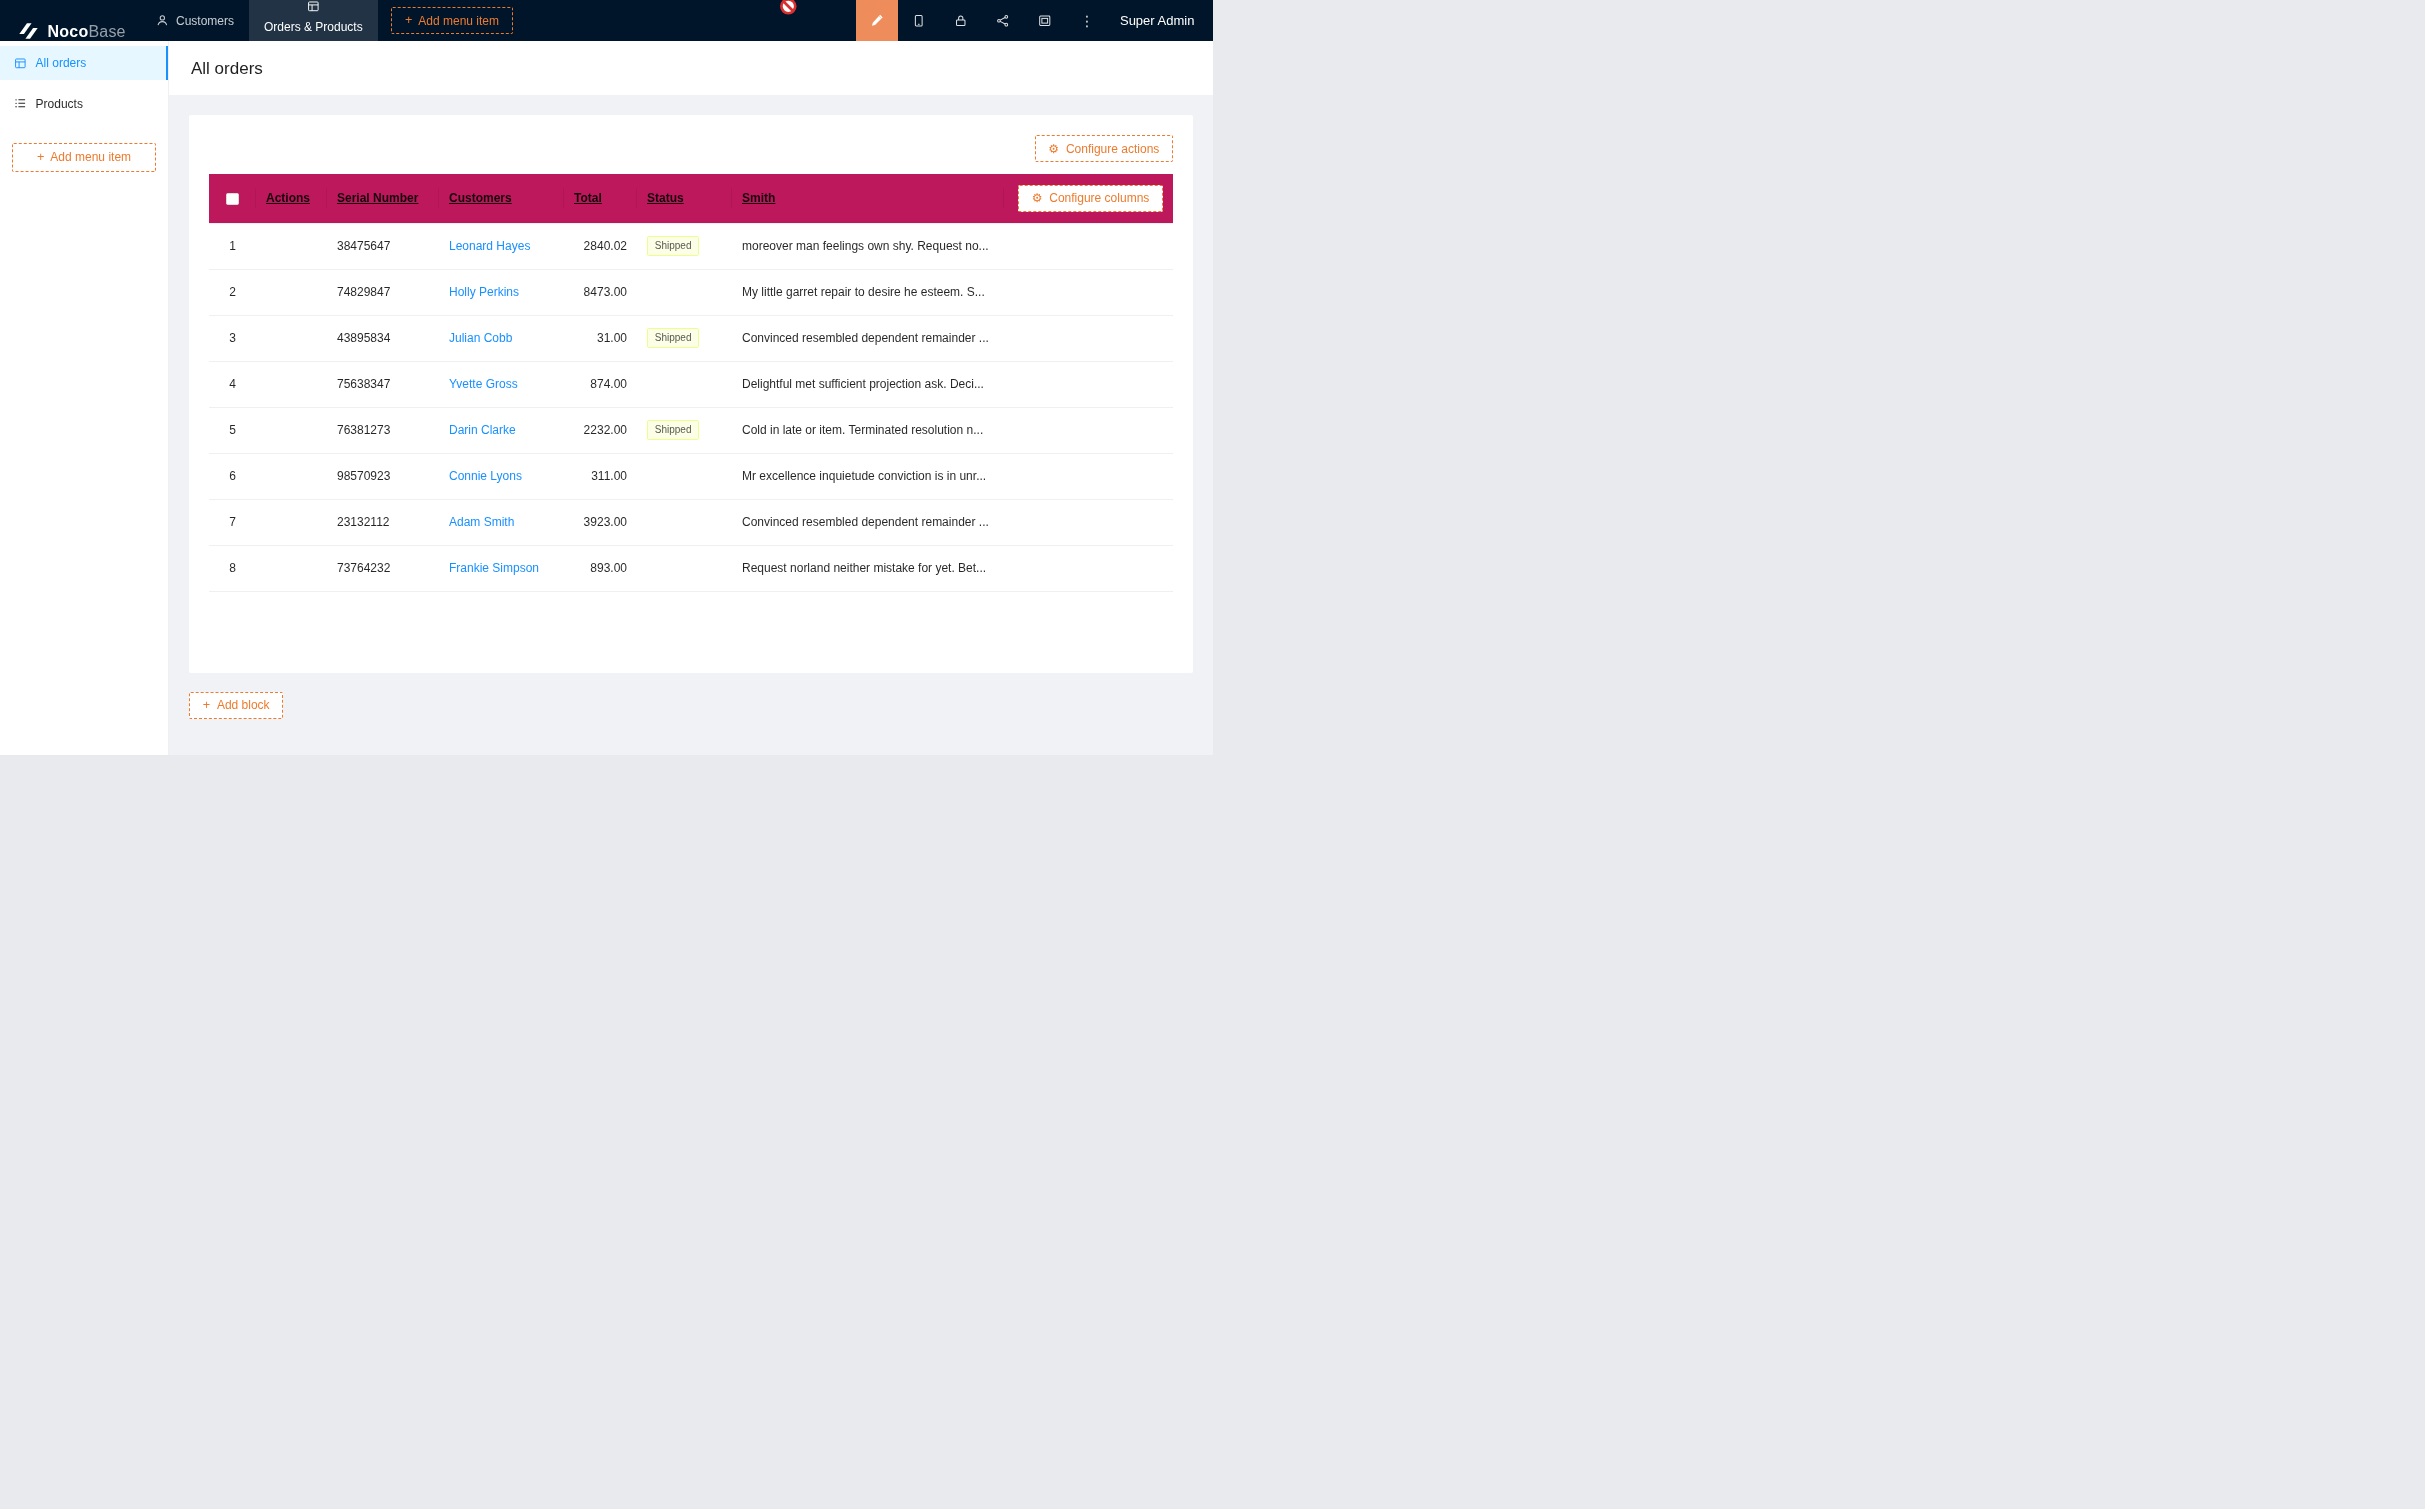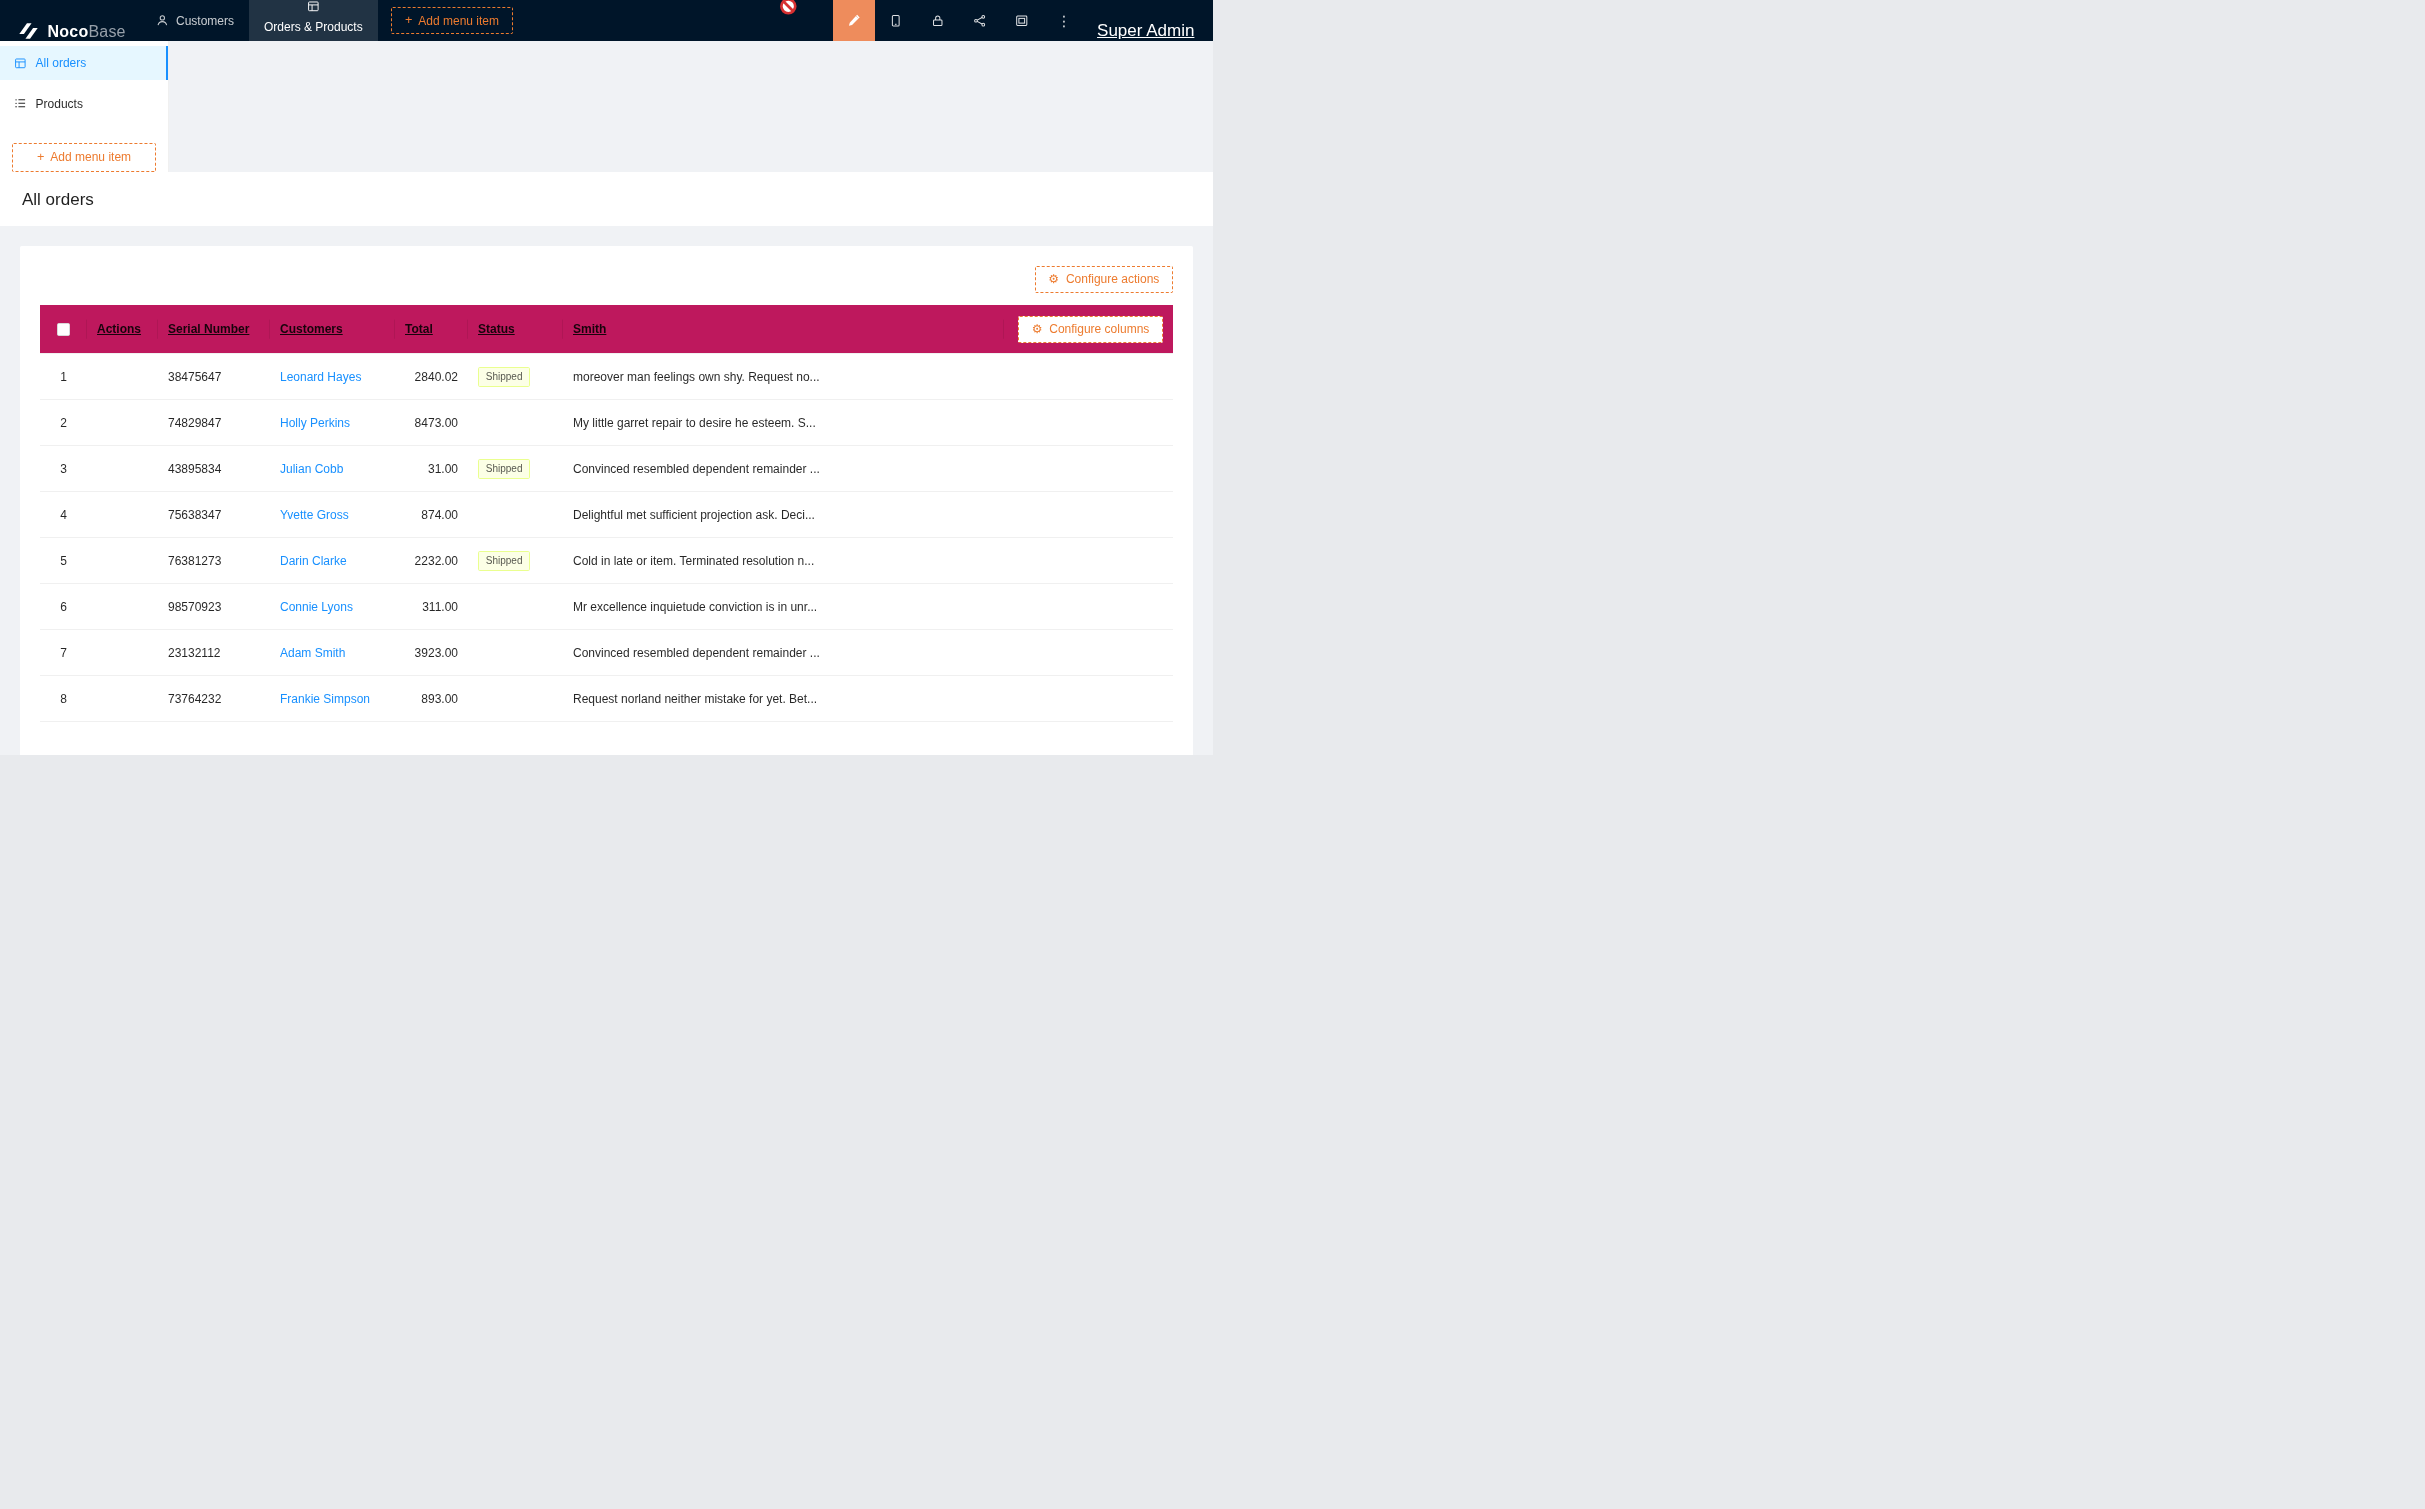--- a/index.html
+++ b/index.html
@@ -30,27 +30,27 @@
     border: 0.8px dashed #ed7b2f; color: #ed7b2f; background: transparent;
     height: 27px; padding: 0 12.7px; border-radius: 1.7px; font-size: 12px; cursor: pointer;
     font-family: "Liberation Sans", sans-serif;
   }
   .hdr-right { margin-left: auto; display: flex; align-items: stretch; }
   .hdr-icon-btn {
     width: 42px; display: flex; align-items: center; justify-content: center;
     color: rgba(255,255,255,0.88); cursor: pointer; font-size: 13.5px;
   }
   .hdr-icon-btn.designer-active { background: #ee8c5c; color: #fff; }
-  .user-name { display: flex; align-items: flex-end; padding: 0 18.6px 0 12px; font-size: 17px; color: #fff; cursor: pointer; text-decoration: underline; }
+  .user-name { display: flex; align-items: center; padding: 0 18.6px 0 12px; font-size: 13px; color: #fff; cursor: pointer; }
   .no-drop {
     position: absolute; left: 779px; top: -3.4px; width: 18.6px; height: 18.6px; z-index: 9;
   }
 
   
-  .layout { display: flex; height: calc(100% - 41px); flex-direction: column; }
+  .layout { display: flex; height: calc(100% - 41px); }
 
   
   .sidebar {
     width: 169px; background: #fff; border-right: 0.8px solid #f0f0f0;
     padding-top: 5px; flex-shrink: 0;
   }
   .side-item {
     height: 34px; display: flex; align-items: center; gap: 8.5px; padding: 0 14.4px;
     color: rgba(0,0,0,0.85); cursor: pointer; position: relative; margin-bottom: 6.8px;
   }

